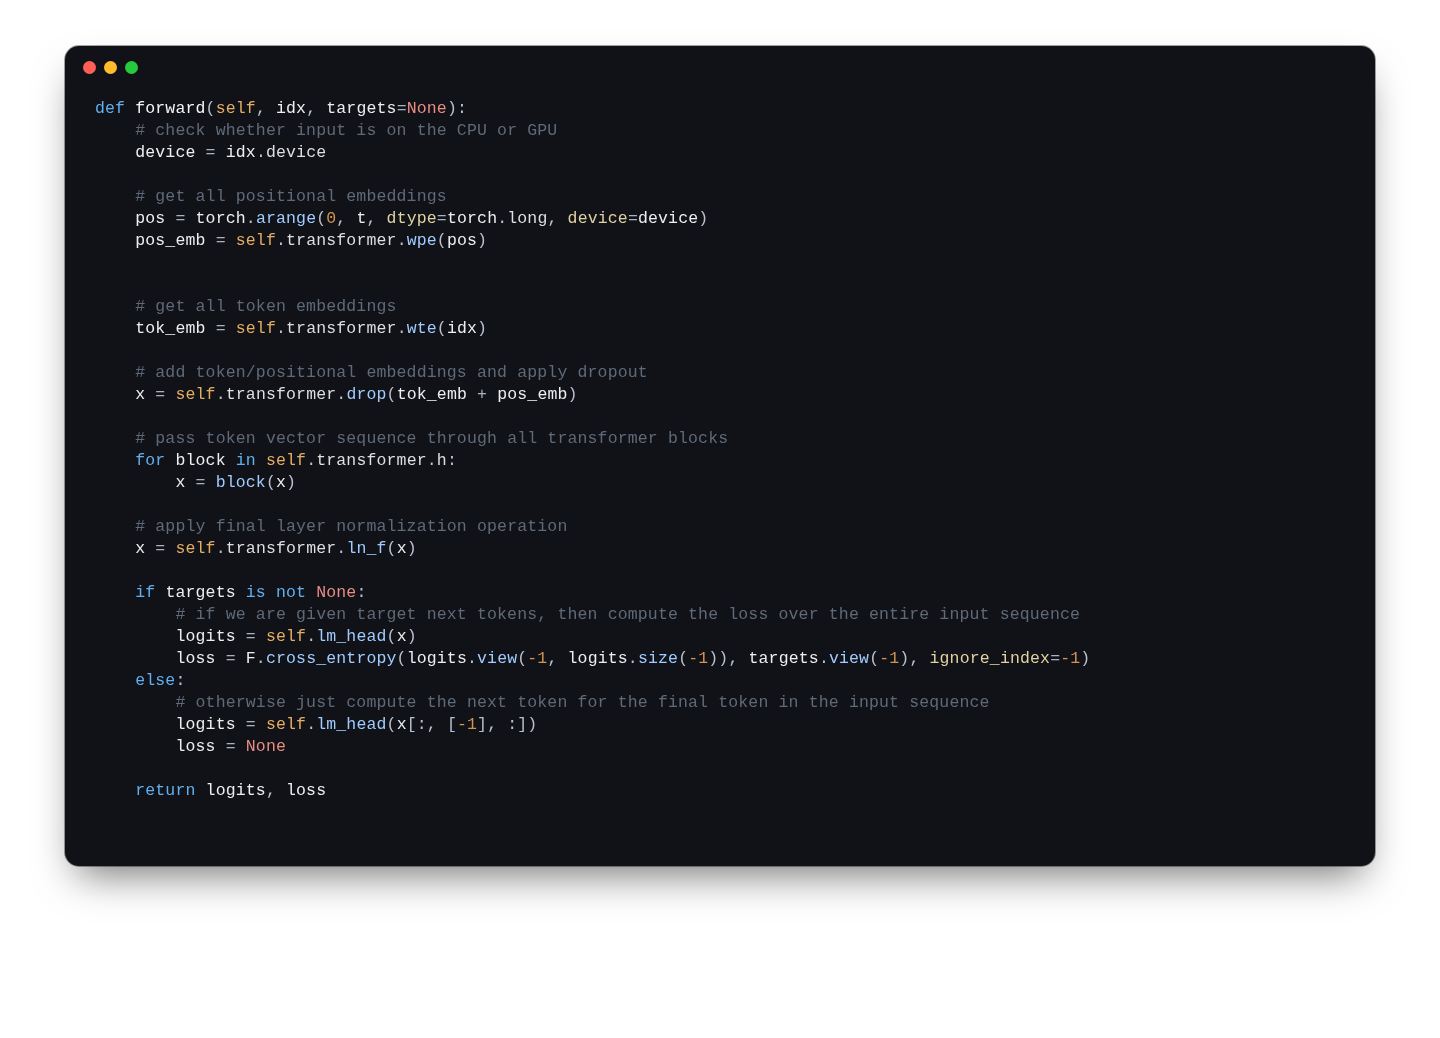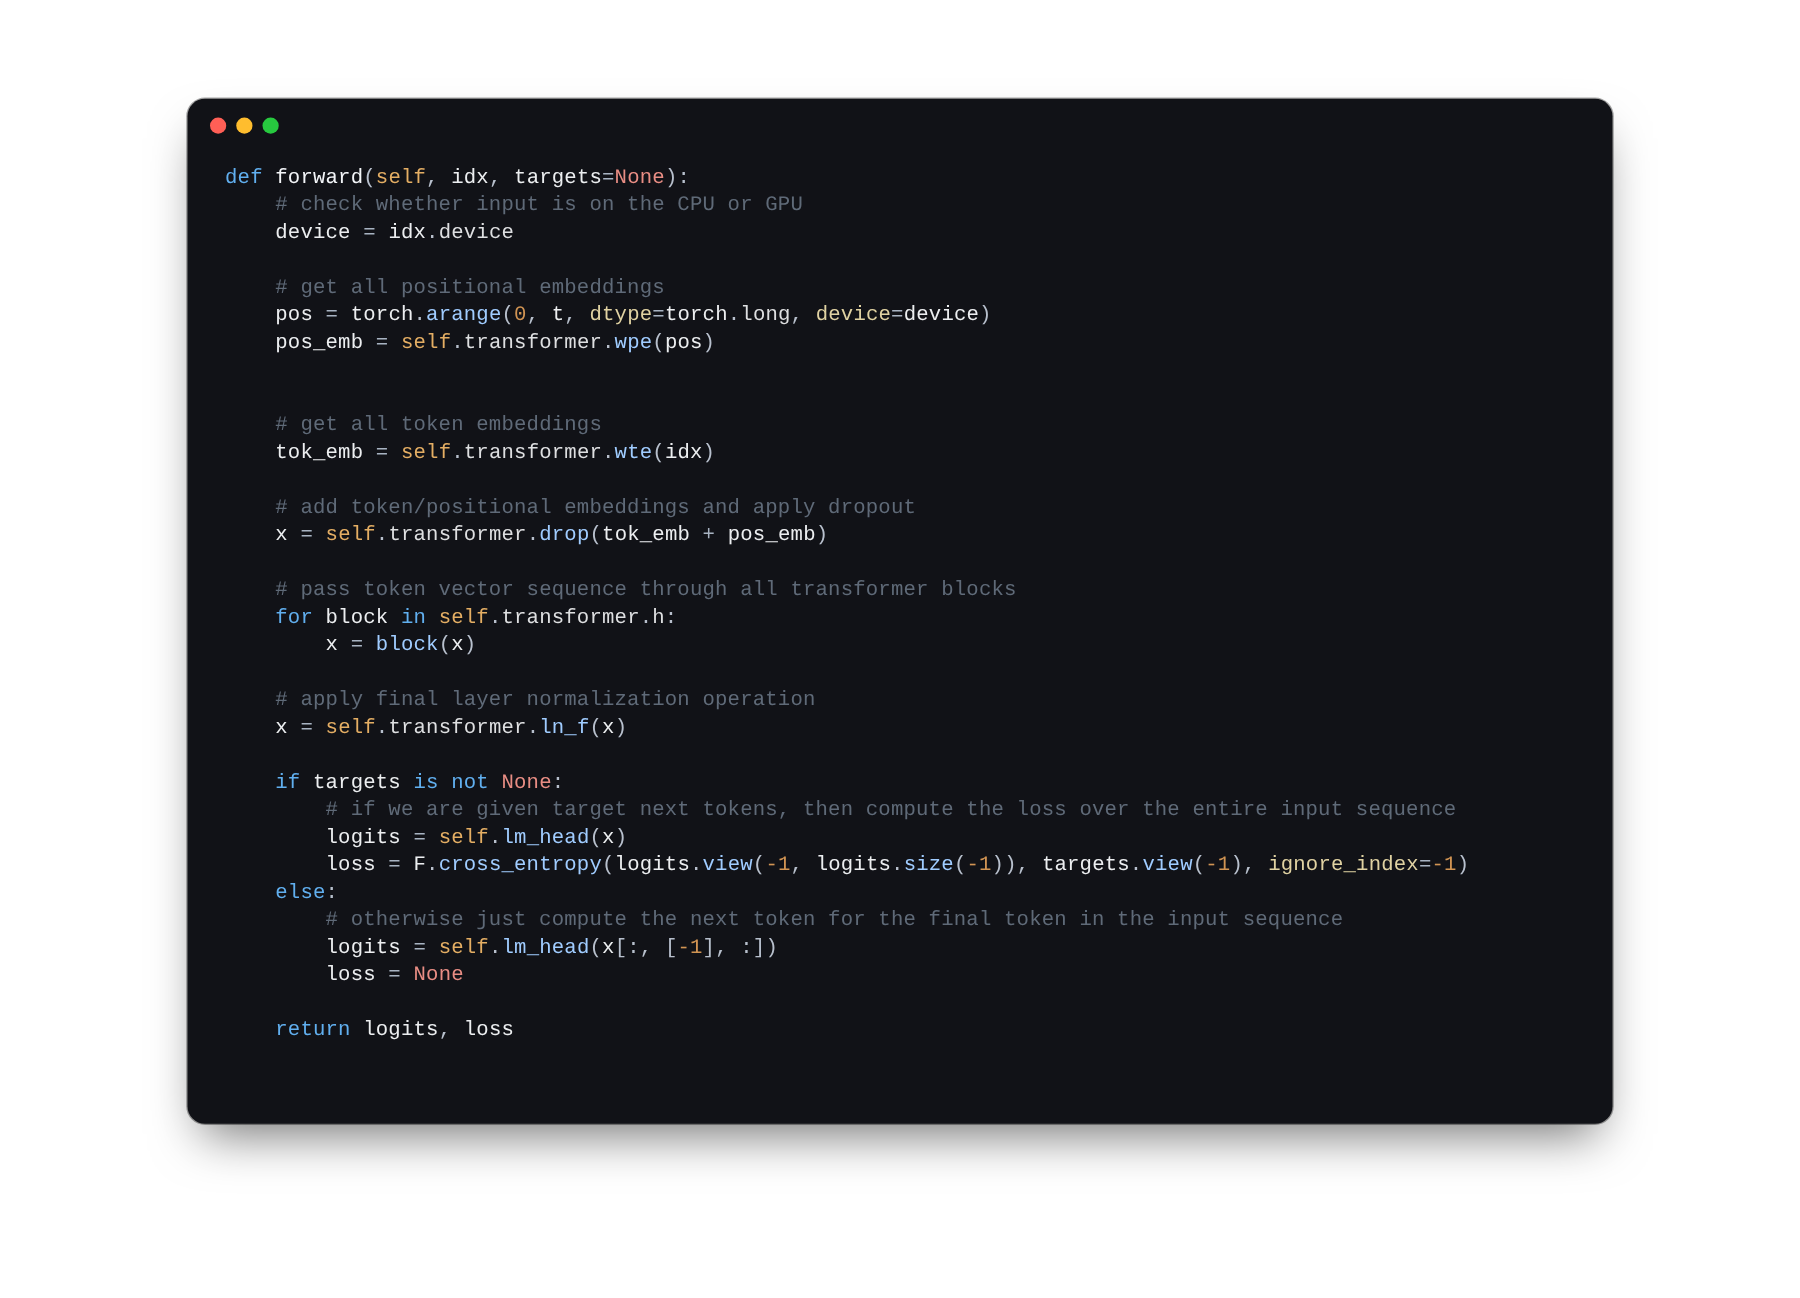--- a/index.html
+++ b/index.html
@@ -26,22 +26,22 @@
     --c-kw-arg:#e5c07b;
     --c-var:#d6d8da;
     --c-method:#89c2ff;
     --editor-font: ui-monospace, SFMono-Regular, "SF Mono", Menlo, Consolas, "Liberation Mono", monospace;
   }
 
   html,body{margin:0;padding:0;background:var(--bg-page);width:1440px;height:1038px;}
   body{display:flex;align-items:flex-start;justify-content:center;}
 
   .frame{
-    margin-top:79px;
-    width:1140px;
+    margin-top:46px;
+    width:1310px;
     height:820px;
     background:var(--bg-editor);
     border-radius:14px;
     box-shadow:
       0 0 0 1px rgba(0,0,0,.35),
       0 20px 40px -12px rgba(0,0,0,.55);
     overflow:hidden;
     position:relative;
   }
 

